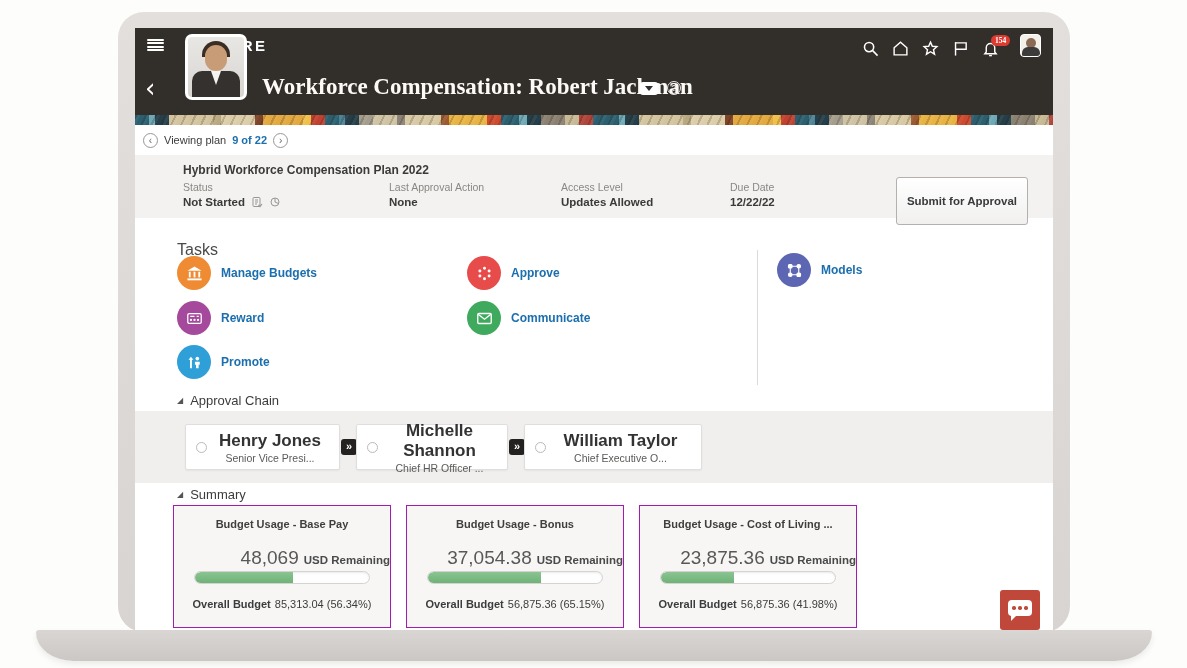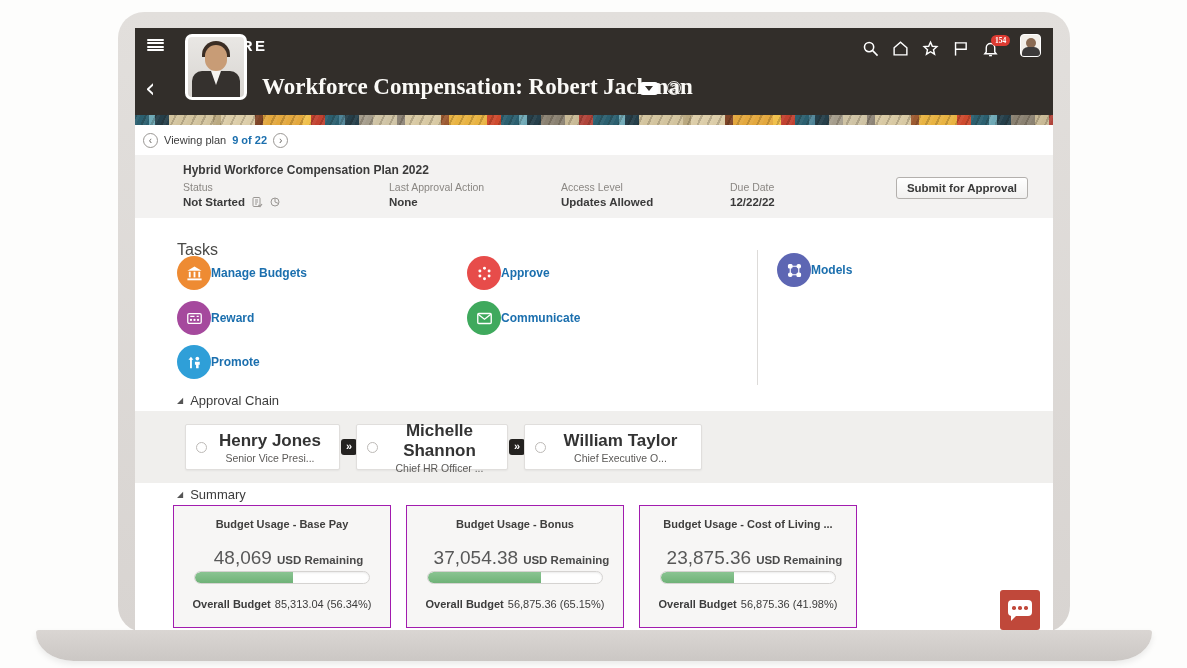--- a/index.html
+++ b/index.html
@@ -79,26 +79,26 @@
 
   
   .plan-panel { position:absolute; top:127px; left:0; right:0; height:63px; background:#f3f2f1; }
   .plan-name { position:absolute; left:48px; top:8px; font-size:12px; font-weight:bold; color:#3a3a3a; }
   .fld { position:absolute; top:26px; }
   .fld .lb { font-size:10.5px; color:#8a8783; }
   .fld .vl { font-size:11.5px; font-weight:bold; color:#3a3a3a; margin-top:3px; display:flex; align-items:center; gap:6px; }
   .f1{left:48px} .f2{left:254px} .f3{left:426px} .f4{left:595px}
   .submit-btn { position:absolute; right:25px; top:22px; font-size:11.5px; font-weight:bold; color:#3a3a3a;
                 background:linear-gradient(180deg,#fff,#f1f0ef); border:1px solid #b3b0ad; border-radius:3px;
-                padding:4px 10px; cursor:pointer; font-family:"Liberation Sans",sans-serif; }
+                padding:17px 10px; cursor:pointer; font-family:"Liberation Sans",sans-serif; }
 
   
   .tasks-heading { position:absolute; top:213px; left:42px; font-size:16px; color:#4a4a48; }
   .tasks-grid { position:absolute; top:228px; left:42px; right:0; height:130px; }
-  .task { position:absolute; display:flex; align-items:center; gap:0; cursor:pointer; }
+  .task { position:absolute; display:flex; align-items:center; gap:10px; cursor:pointer; }
   .task-circle { width:34px; height:34px; border-radius:50%; display:flex; align-items:center; justify-content:center; }
   .task-label { font-size:12px; font-weight:bold; color:#1b6fae; }
   .t1{left:0;top:0} .t2{left:0;top:45px} .t3{left:0;top:89px}
   .t4{left:290px;top:0} .t5{left:290px;top:45px}
   .t6{left:600px;top:-3px} .t7{left:600px;top:42px}
   .task-divider { position:absolute; left:580px; top:-6px; height:135px; width:1px; background:#dddbd9; }
 
   
   .sec-head { position:absolute; left:42px; font-size:13px; color:#3c3c3c; display:flex; align-items:center; gap:7px; cursor:pointer; }
   .disc { font-size:8px; color:#555; line-height:8px; }
@@ -113,21 +113,21 @@
   .appr-name { font-size:17px; font-weight:bold; color:#333; }
   .appr-title { font-size:10.5px; color:#5c5a58; margin-top:1px; }
   .chain-next { position:absolute; top:28px; width:16px; height:16px; background:#242220; border-radius:3px;
                 color:#fff; font-size:11px; font-weight:bold; text-align:center; line-height:15px; cursor:pointer; }
   .n1{left:206px} .n2{left:374px}
 
   
   .cards { position:absolute; top:477px; left:38px; display:flex; gap:15px; }
   .sum-card { width:218px; height:123px; background:#f7f6f5; border:1px solid #a21caf; position:relative; }
   .sum-title { position:absolute; top:12px; left:0; right:0; text-align:center; font-size:11px; font-weight:bold; color:#3f3e3d; }
-  .sum-val { position:absolute; top:41px; left:13px; right:0; text-align:center; white-space:nowrap; }
+  .sum-val { position:absolute; top:41px; left:13px; right:0; text-align:right; white-space:nowrap; }
   .big-num { font-size:19px; color:#585858; }
   .rem-lb { font-size:11.5px; font-weight:bold; color:#4a4a4a; margin-left:5px; }
   .pbar { position:absolute; top:65px; left:20px; right:20px; height:13px; background:#fefefe;
           border:1px solid #d5d3d1; border-radius:7px; box-shadow:inset 0 1px 2px rgba(0,0,0,.08); overflow:hidden; }
   .pfill { height:100%; background:linear-gradient(180deg,#8ac492,#6fb277); border-radius:6px 0 0 6px; }
   .sum-foot { position:absolute; top:92px; left:0; right:0; text-align:center; font-size:11px; color:#3c3c3c; }
   .sum-foot b { margin-right:4px; }
 
   
   .chat { position:absolute; left:865px; top:562px; width:40px; height:40px; background:#c0483a; border-radius:3px; cursor:pointer; }

